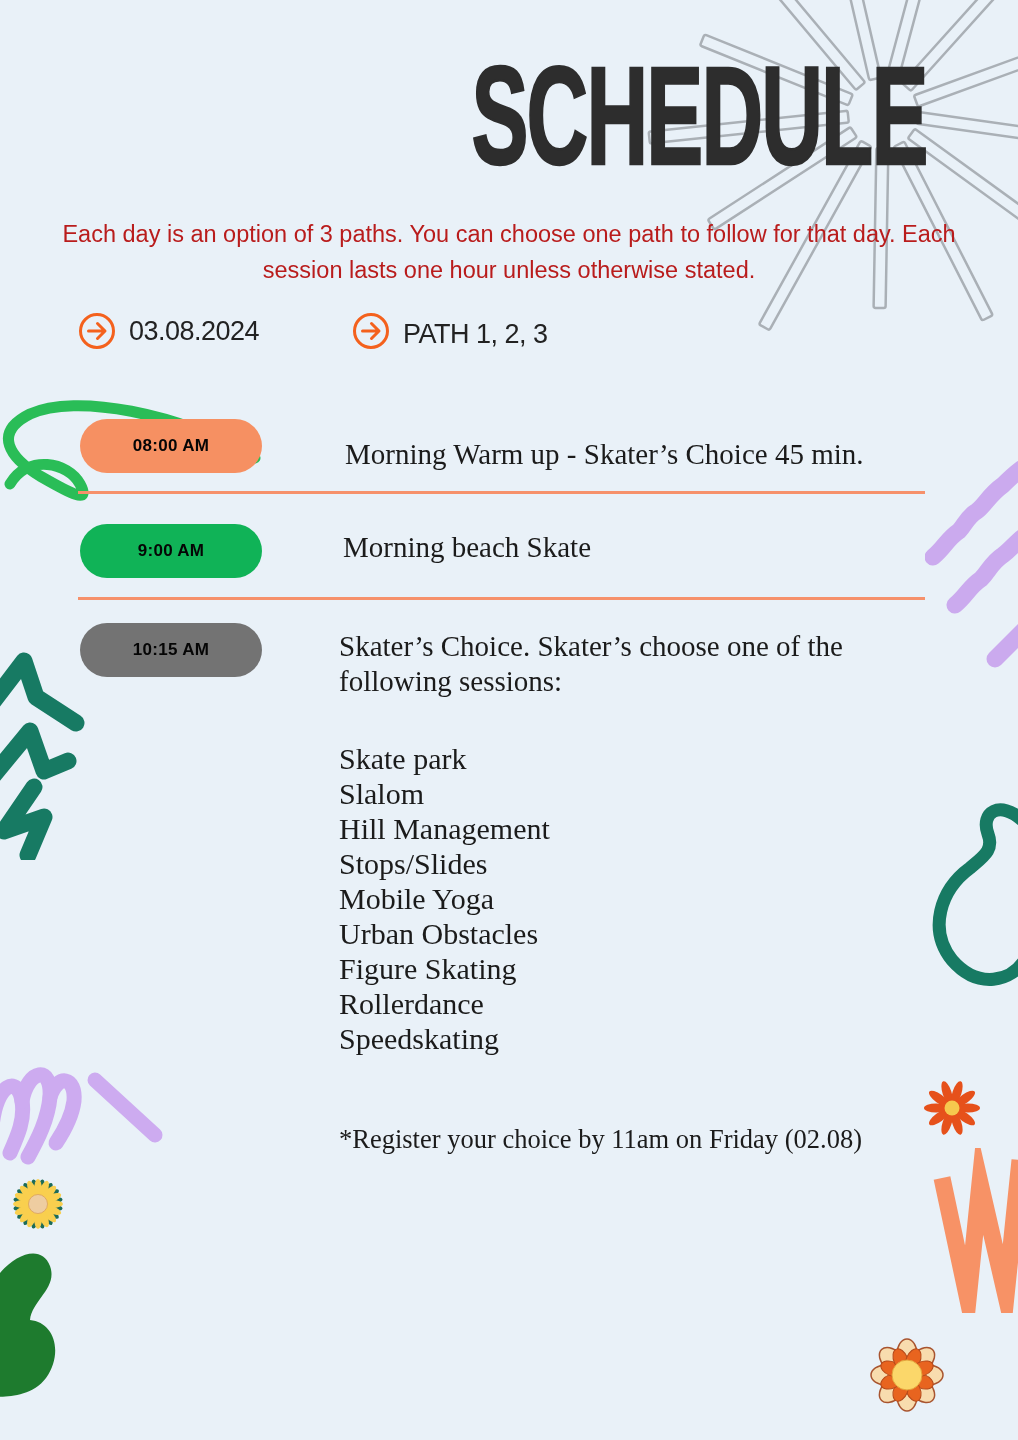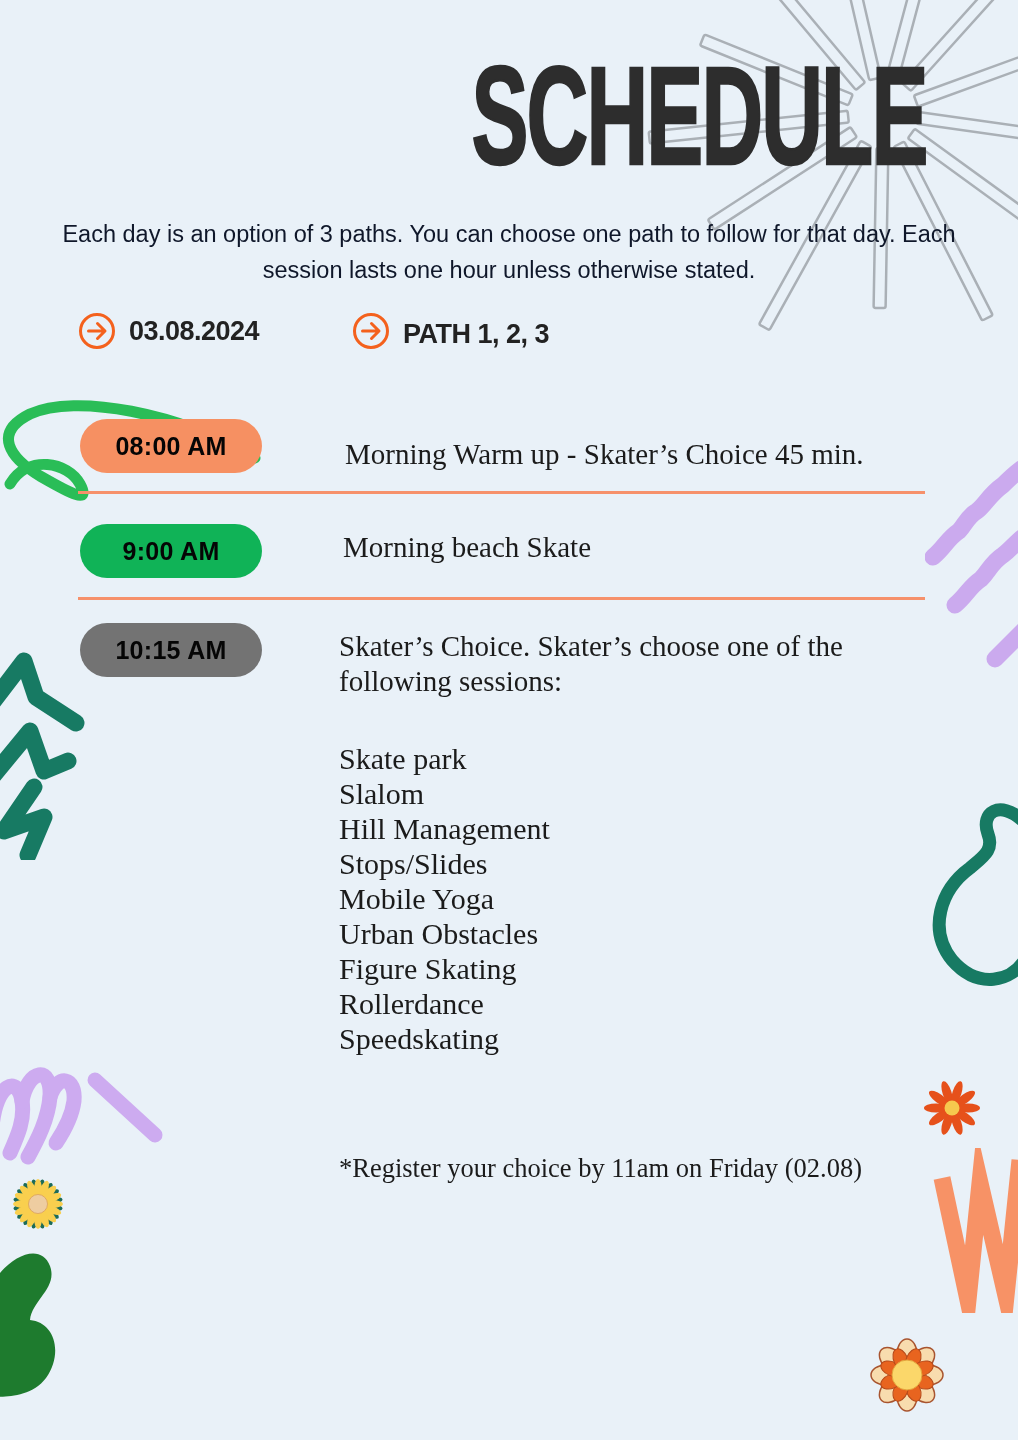--- a/index.html
+++ b/index.html
@@ -7,47 +7,47 @@
   .page{position:relative;width:1018px;height:1440px;background:#E9F1F8;overflow:hidden;}
 
   
   .title{position:absolute;top:34px;left:0;width:100%;text-align:right;margin:12px;
          font-size:140px;line-height:1;font-weight:bold;color:#2D2D2D;padding-left:42px;}
   .title-inner{display:inline-block;transform:scaleX(0.61);transform-origin:50% 50%;
          letter-spacing:-3px;-webkit-text-stroke:2.5px #2D2D2D;white-space:nowrap;}
 
   
   .subtitle{position:absolute;top:216px;left:50%;transform:translateX(-50%);width:940px;
-         text-align:center;font-size:23.5px;line-height:1.55;color:#0f172a;margin:0;}
+         text-align:center;font-size:23.5px;line-height:1.55;color:#b91c1c;margin:0;}
 
   
   .meta-group{position:absolute;top:312px;display:flex;align-items:center;gap:13px;}
   .meta-date{left:78px;} .meta-path{left:352px;align-items:flex-end;}
-  .meta-label{font-size:27px;font-weight:bold;color:#222;letter-spacing:-0.5px;}
+  .meta-label{font-size:27px;font-weight:normal;color:#222;letter-spacing:-0.5px;}
 
   
   .badge{position:absolute;left:80px;width:182px;height:54px;border-radius:28px;
          display:flex;align-items:center;justify-content:center;
-         font-size:25px;font-weight:bold;color:#050505;letter-spacing:0.3px;}
+         font-size:17px;font-weight:bold;color:#050505;letter-spacing:0.3px;}
   .badge--orange{background:#F69062;}
   .badge--green{background:#10B357;}
   .badge--yellow{background:#737373;}
 
   
   .desc{position:absolute;font-family:"Liberation Serif",serif;color:#1B1B1B;
         font-size:29px;line-height:1.2;margin:0;}
   .desc-1{top:437px;left:345px;}
   .desc-2{top:530px;left:343px;}
   .desc-3{top:629px;left:339px;width:585px;}
   .divider{position:absolute;left:78px;width:847px;height:3px;background:#F6916B;}
   .divider-1{top:491px;} .divider-2{top:597px;}
 
   .sessions{position:absolute;left:339px;top:741px;font-family:"Liberation Serif",serif;
         font-size:30px;line-height:35px;color:#1B1B1B;}
-  .note{position:absolute;left:339px;top:1126px;font-family:"Liberation Serif",serif;
+  .note{position:absolute;left:339px;top:1097px;font-family:"Liberation Serif",serif;
         font-size:26.5px;color:#1B1B1B;}
 
   .deco{position:absolute;pointer-events:none;}
 </style>
 </head>
 <body>
 
 <div class="page">
 
   <svg class="deco" style="left:640px;top:-95px;" width="380" height="430" viewBox="0 0 380 430">

